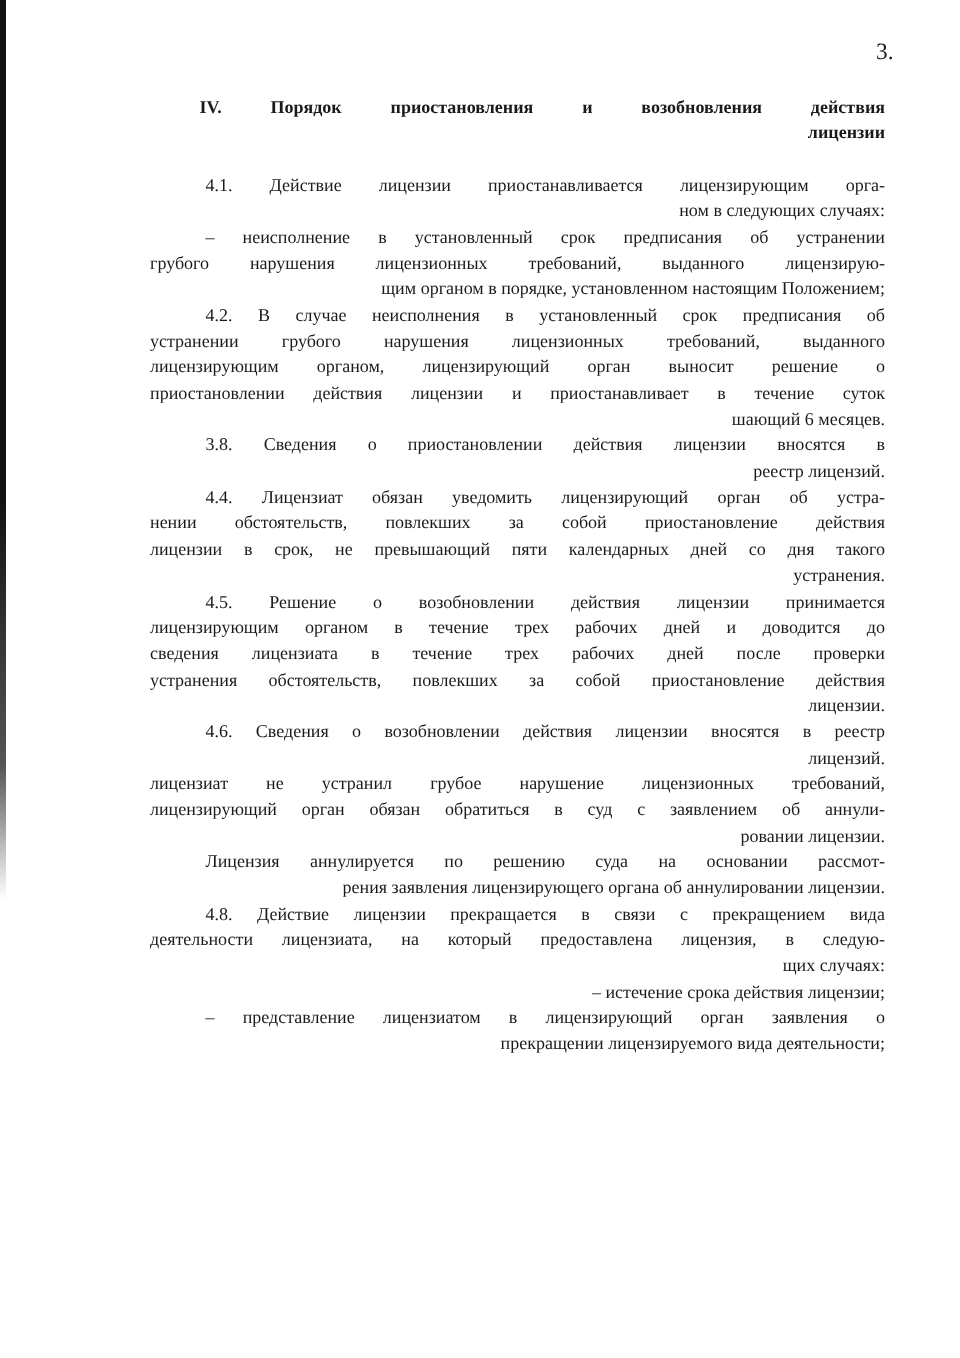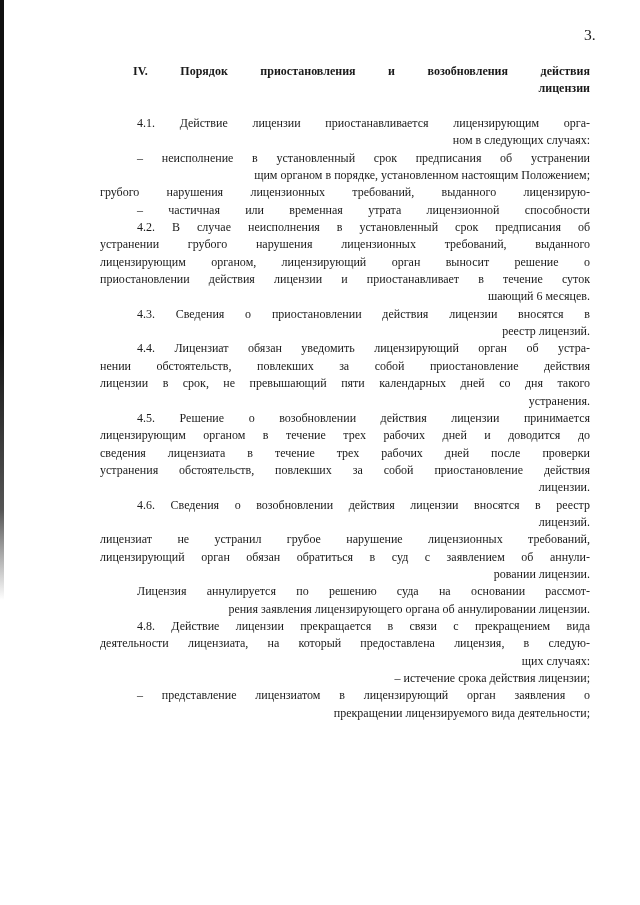--- a/index.html
+++ b/index.html
@@ -35,29 +35,28 @@
 
 <div class="text-block heading">
   <span class="line just ind-full">IV. Порядок приостановления и возобновления действия</span>
   <span class="line">лицензии</span>
 </div>
 
 <div class="text-block body" id="body-text">
 <span class="line just ind">4.1. Действие лицензии приостанавливается лицензирующим орга-</span>
     <span class="line">ном в следующих случаях:</span>
     <span class="line just ind">– неисполнение в установленный срок предписания об устранении</span>
+    <span class="line just">грубого нарушения лицензионных требований, выданного лицензирую-</span>
     <span class="line">щим органом в порядке, установленном настоящим Положением;</span>
-    <span class="line just">грубого нарушения лицензионных требований, выданного лицензирую-</span>
-    <span class="line just ind">– частичная или временная утрата лицензионной способности</span>
     <span class="line just ind">4.2. В случае неисполнения в установленный срок предписания об</span>
     <span class="line just">устранении грубого нарушения лицензионных требований, выданного</span>
     <span class="line just">лицензирующим органом, лицензирующий орган выносит решение о</span>
     <span class="line just">приостановлении действия лицензии и приостанавливает в течение суток</span>
     <span class="line">шающий 6 месяцев.</span>
-    <span class="line just ind">4.3. Сведения о приостановлении действия лицензии вносятся в</span>
+    <span class="line just ind">3.8. Сведения о приостановлении действия лицензии вносятся в</span>
     <span class="line">реестр лицензий.</span>
     <span class="line just ind">4.4. Лицензиат обязан уведомить лицензирующий орган об устра-</span>
     <span class="line just">нении обстоятельств, повлекших за собой приостановление действия</span>
     <span class="line just">лицензии в срок, не превышающий пяти календарных дней со дня такого</span>
     <span class="line">устранения.</span>
     <span class="line just ind">4.5. Решение о возобновлении действия лицензии принимается</span>
     <span class="line just">лицензирующим органом в течение трех рабочих дней и доводится до</span>
     <span class="line just">сведения лицензиата в течение трех рабочих дней после проверки</span>
     <span class="line just">устранения обстоятельств, повлекших за собой приостановление действия</span>
     <span class="line">лицензии.</span>

